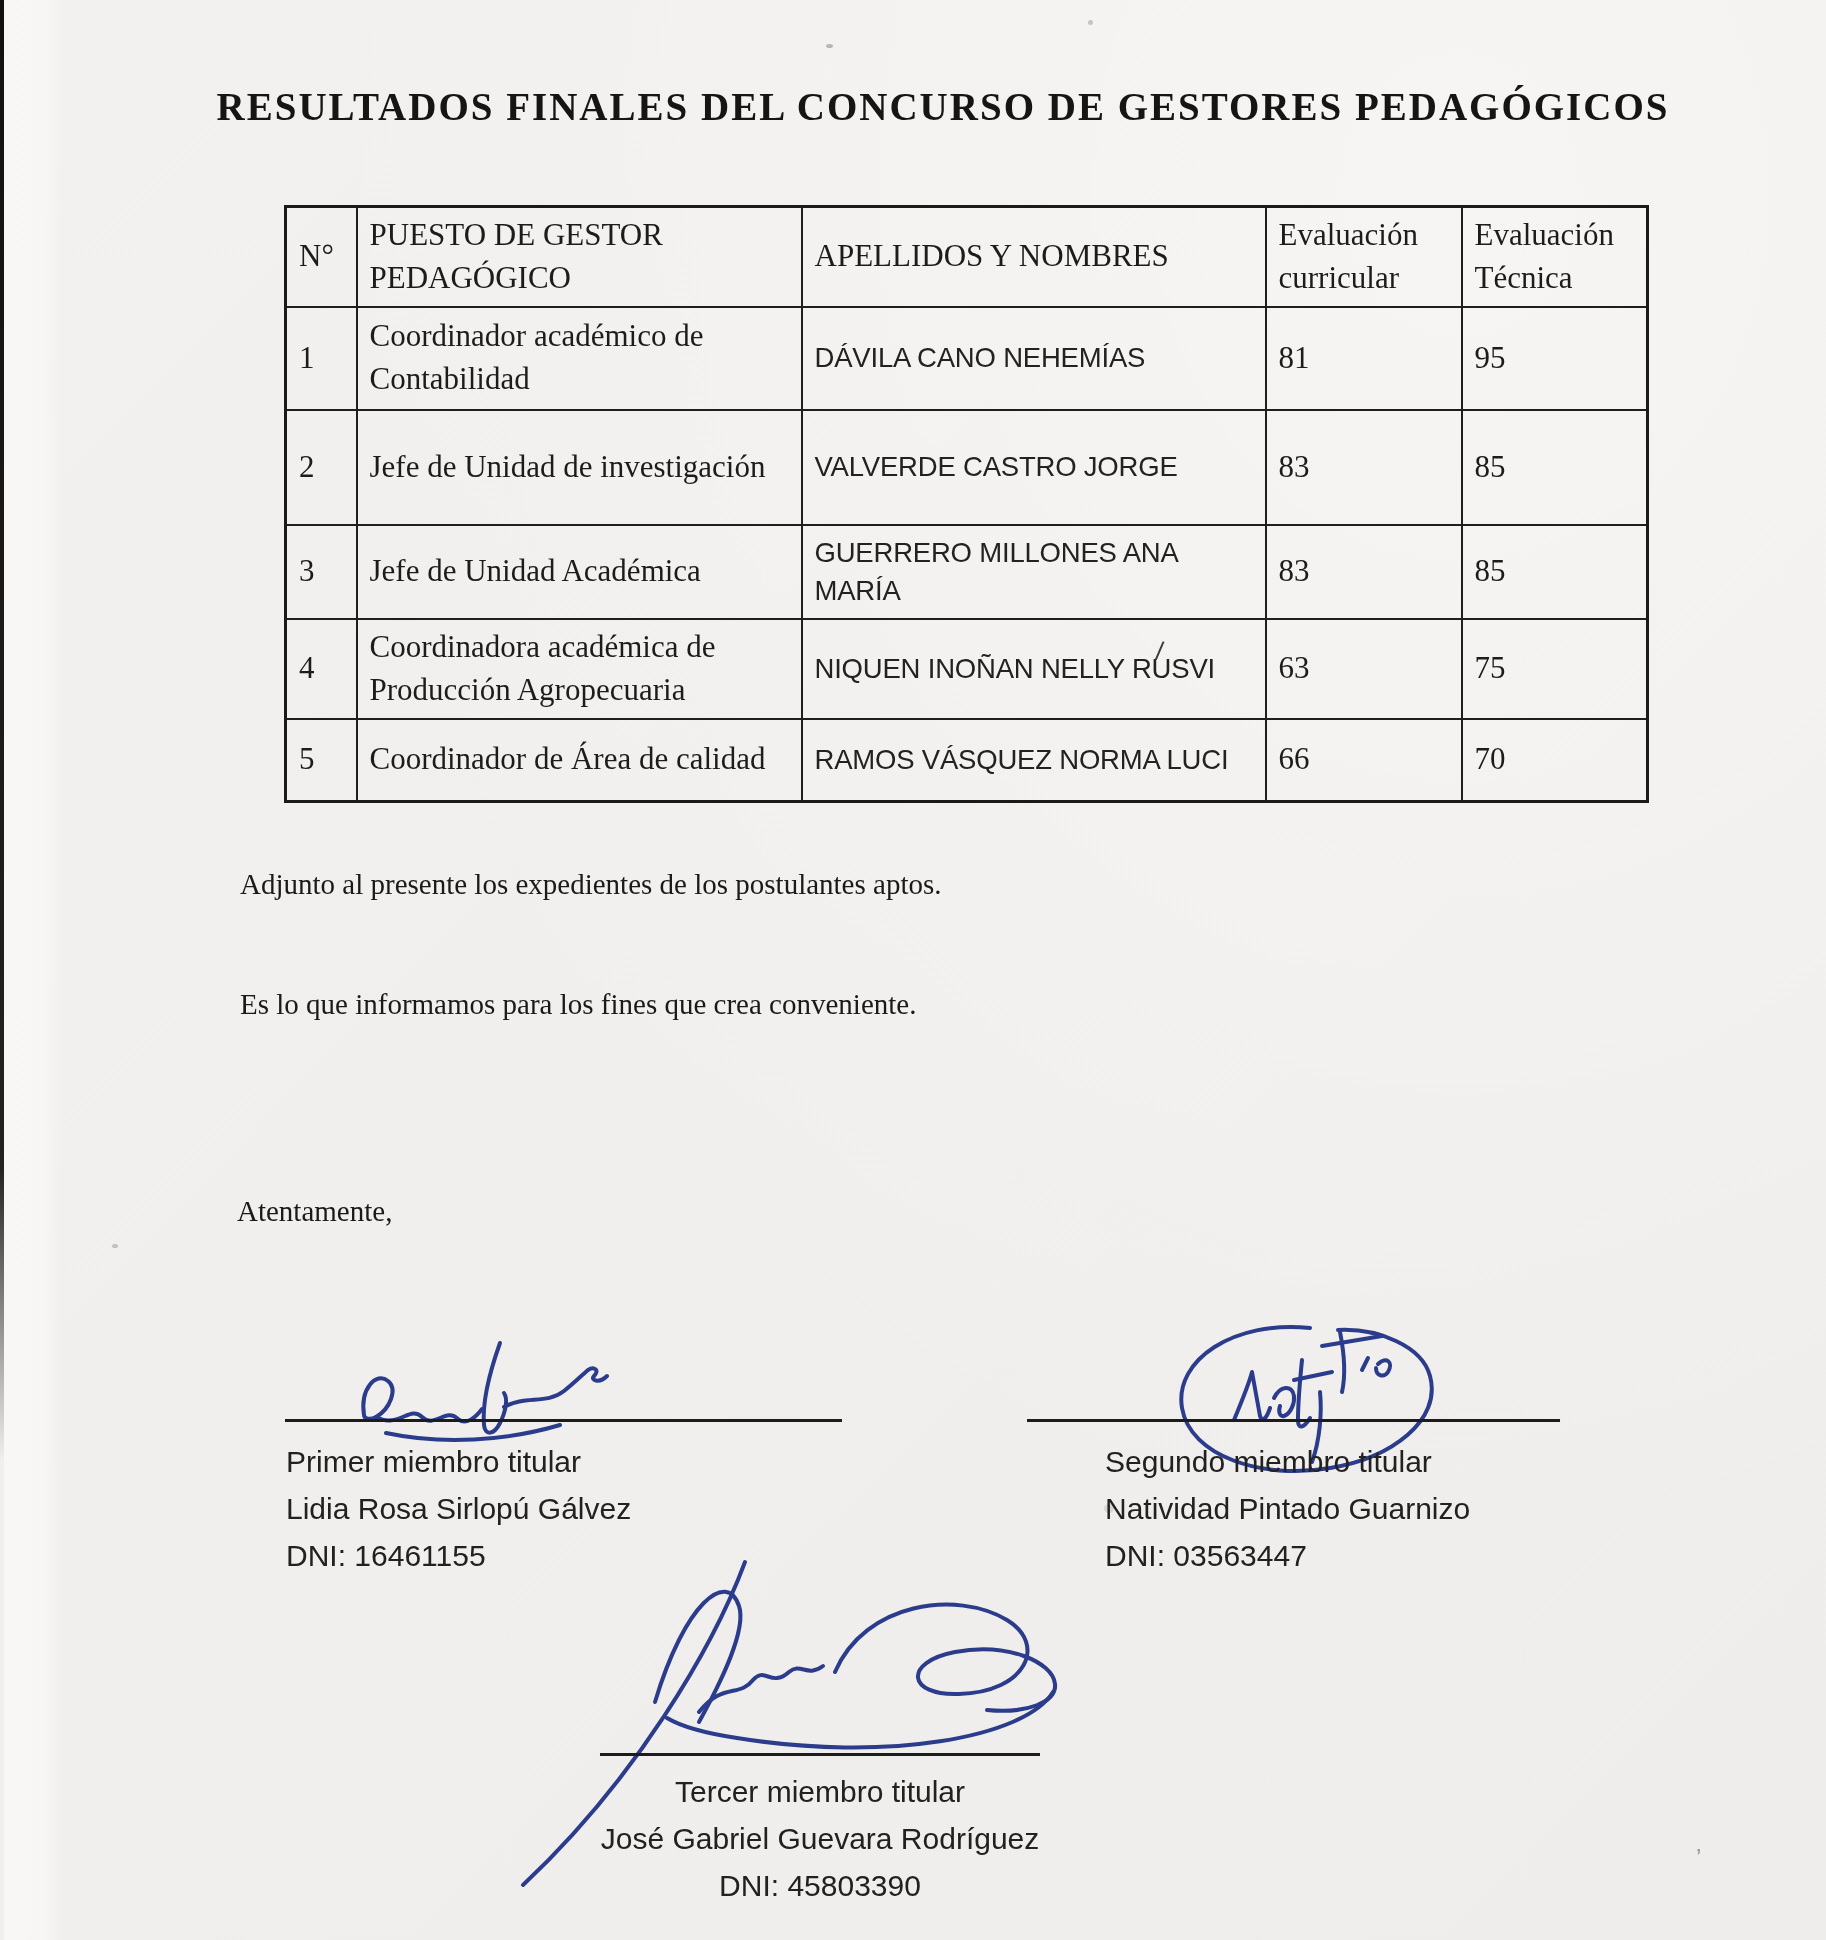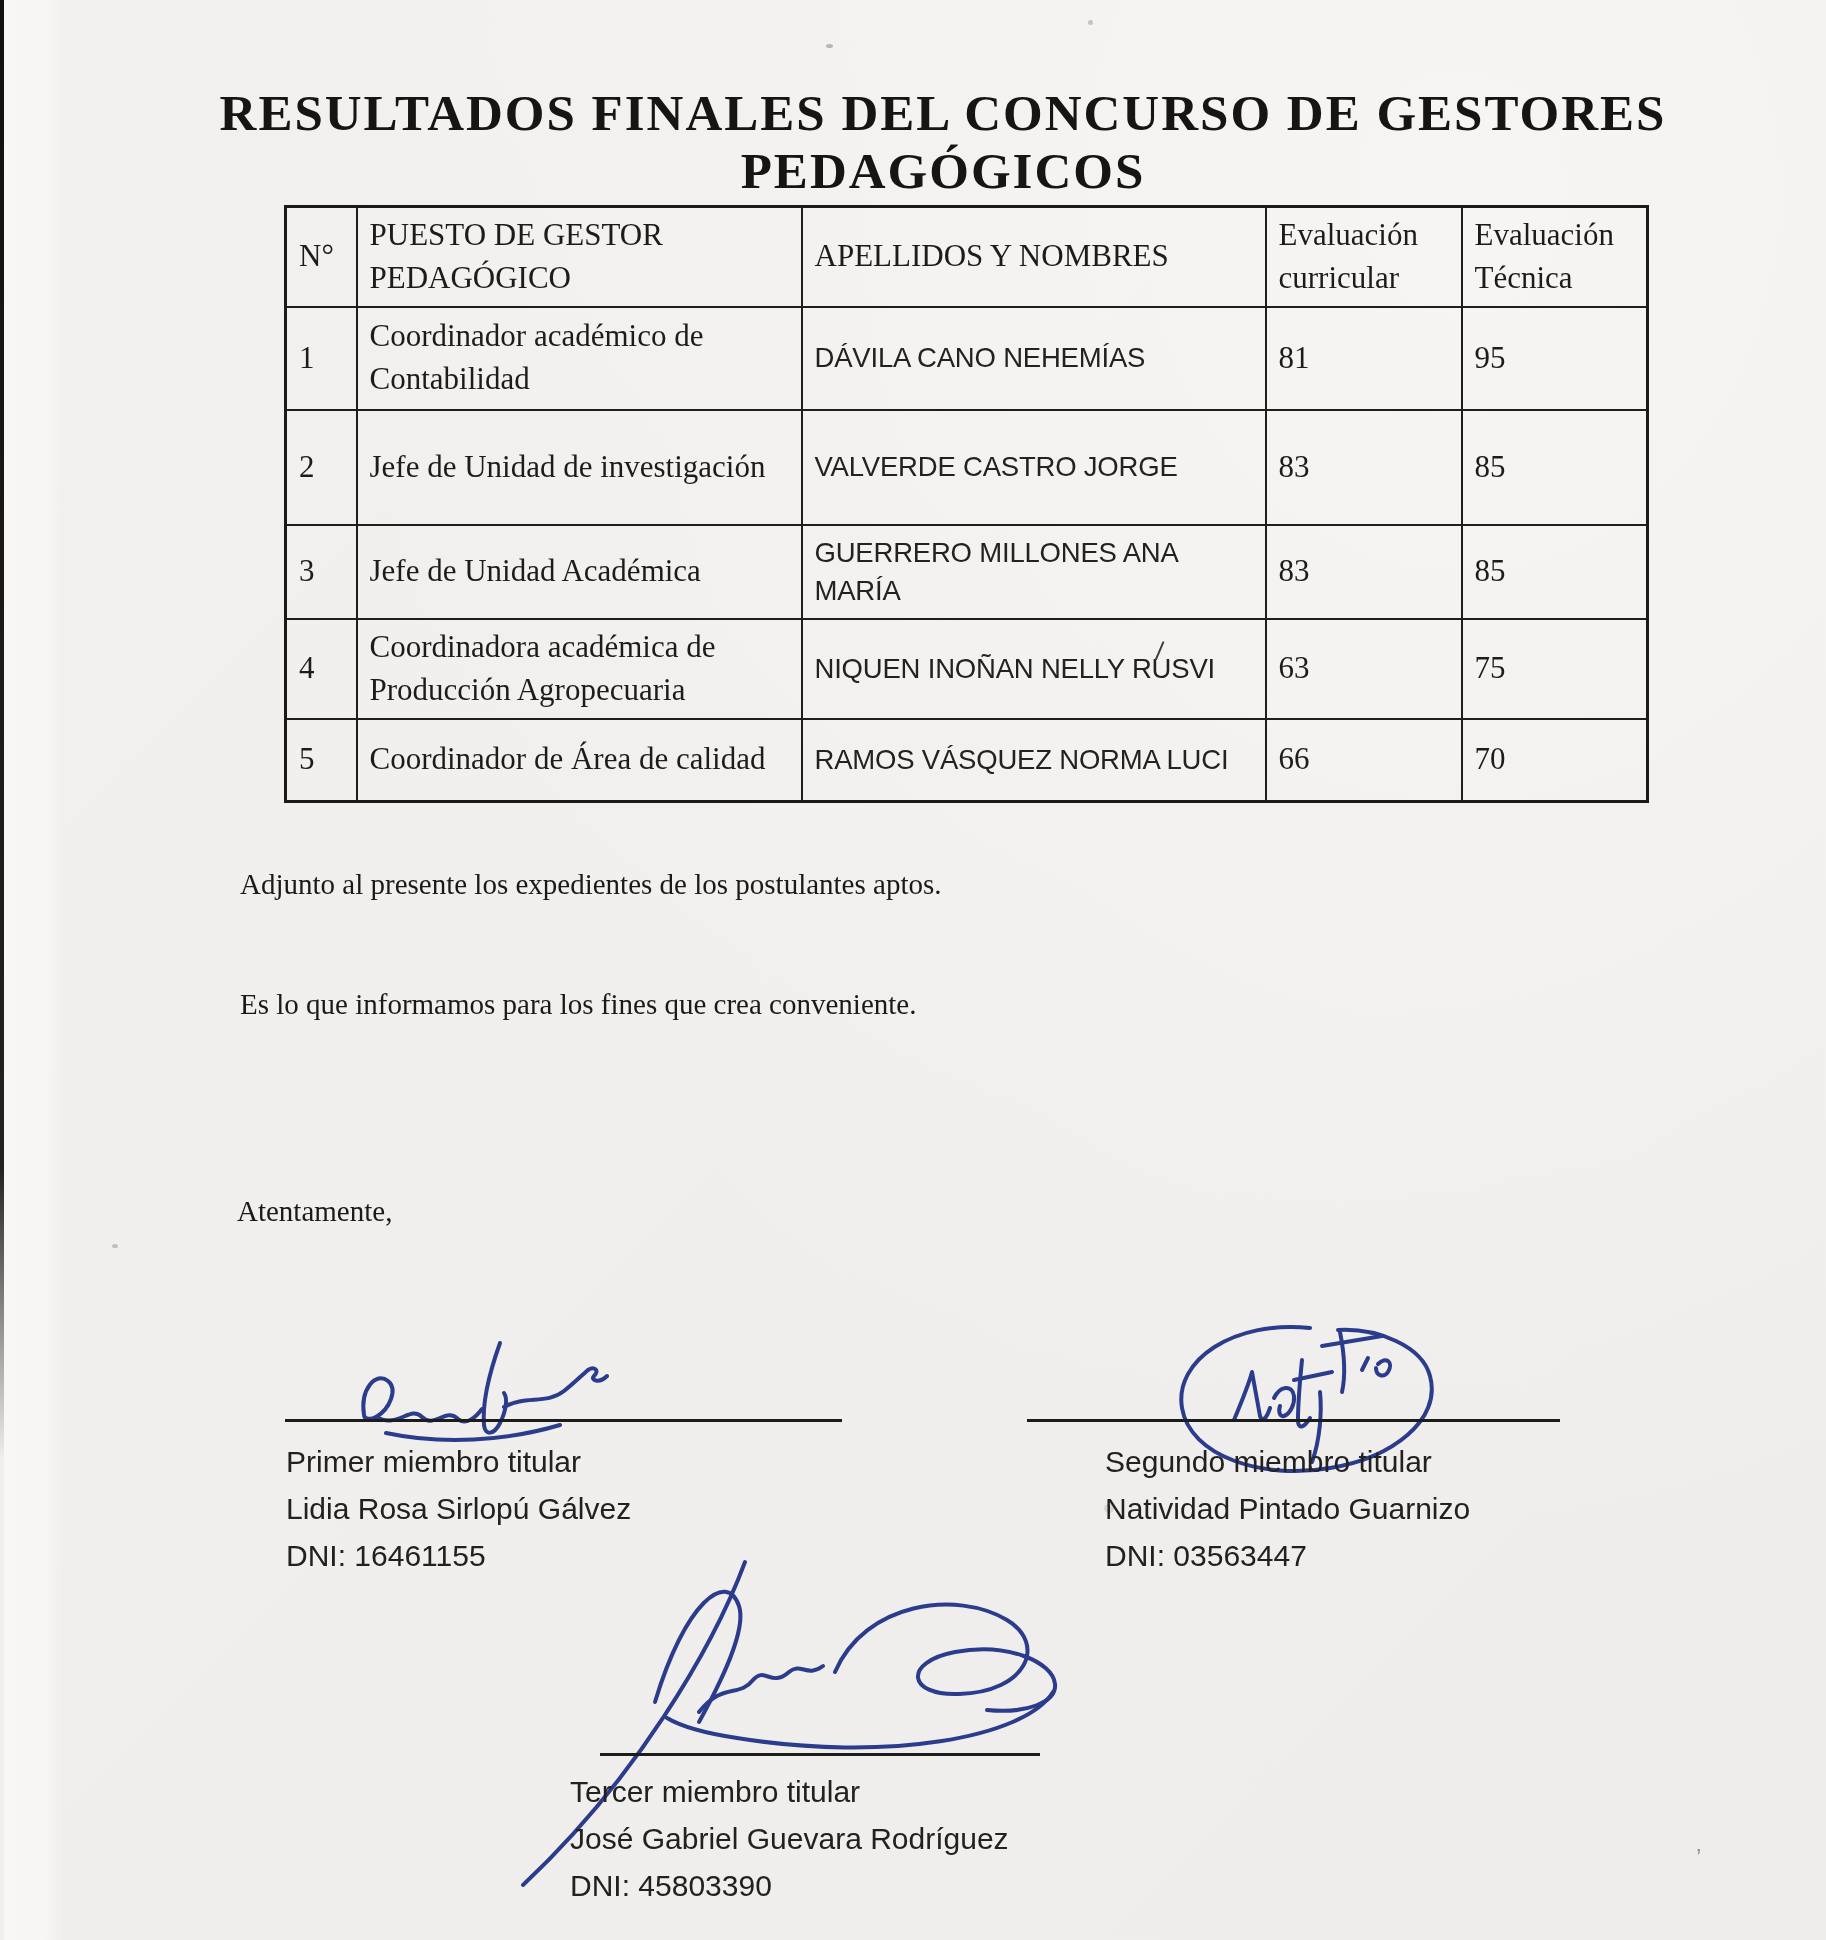--- a/index.html
+++ b/index.html
@@ -15,21 +15,21 @@
   }
   
   .scan-edge-dark{position:absolute;left:0;top:0;width:4px;height:1460px;
     background:linear-gradient(to bottom,#111 0%,#222 80%,rgba(34,34,34,0) 100%);}
   .scan-edge-light{position:absolute;left:4px;top:0;width:58px;height:100%;
     background:linear-gradient(to right,#f8f7f5 0%,#f7f6f4 70%,rgba(247,246,244,0) 100%);}
   .speck{position:absolute;border-radius:50%;}
 
   .title{
     position:absolute;left:60px;top:84px;width:1766px;
-    text-align:center;font-weight:bold;font-size:51px;letter-spacing:2px;
+    text-align:center;font-weight:bold;font-size:39px;letter-spacing:2px;
     color:#161514;
   }
 
   table.results{
     position:absolute;left:284px;top:205px;width:1362px;
     border-collapse:collapse;table-layout:fixed;
     font-size:31px;color:#1d1c1a;
   }
   table.results td,table.results th{
     border:2.5px solid #1f1e1c;
@@ -47,21 +47,21 @@
   td.score{text-align:center;border-radius:16px;}
 
   .para{position:absolute;font-size:29px;color:#1b1a18;}
 
   .sigline{position:absolute;height:3px;background:#1c1c1a;}
   .sigblock{
     position:absolute;
     font-family:"Liberation Sans","DejaVu Sans",sans-serif;
     font-size:30px;line-height:47px;color:#222120;
   }
-  .sigblock.center{text-align:left;}
+  .sigblock.center{text-align:center;}
   .ink{position:absolute;}
   .ink path, .ink ellipse{fill:none;stroke-linecap:round;stroke-linejoin:round;}
 
   .mark-apos{position:absolute;font-size:26px;color:#3c3b39;
     font-family:"Liberation Sans",sans-serif;transform:rotate(8deg);}
   .mark-faint{position:absolute;font-size:24px;color:#97958f;
     font-family:"Liberation Sans",sans-serif;}
 </style>
 </head>
 <body>

